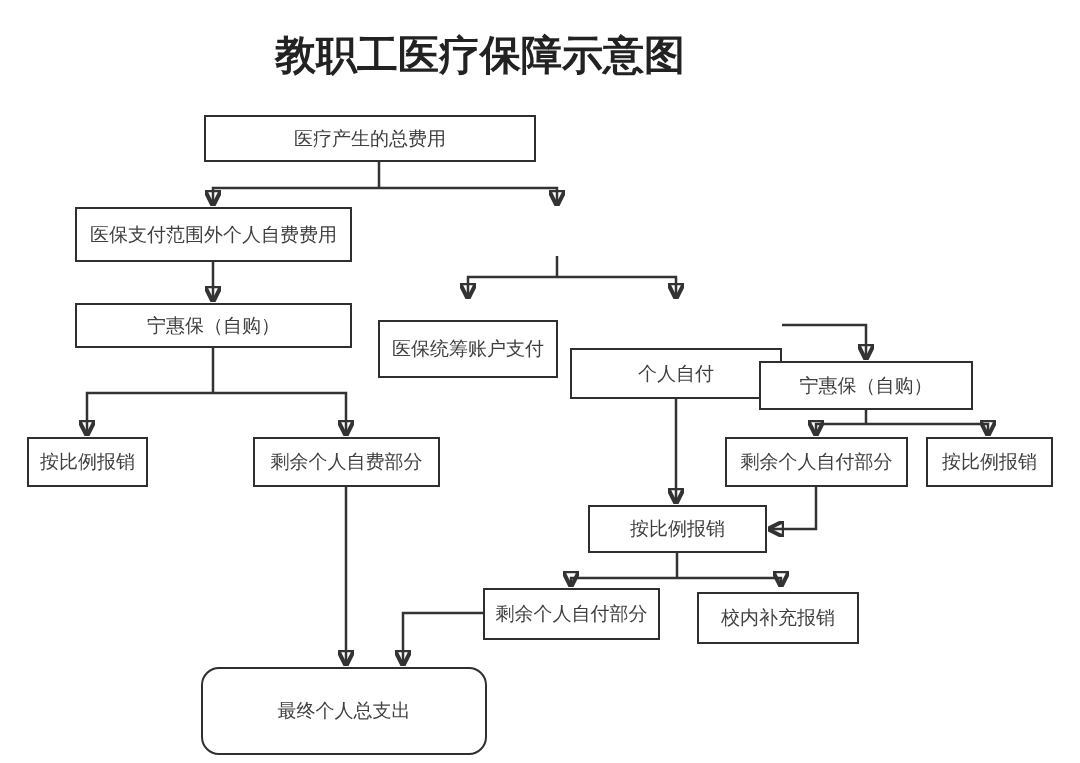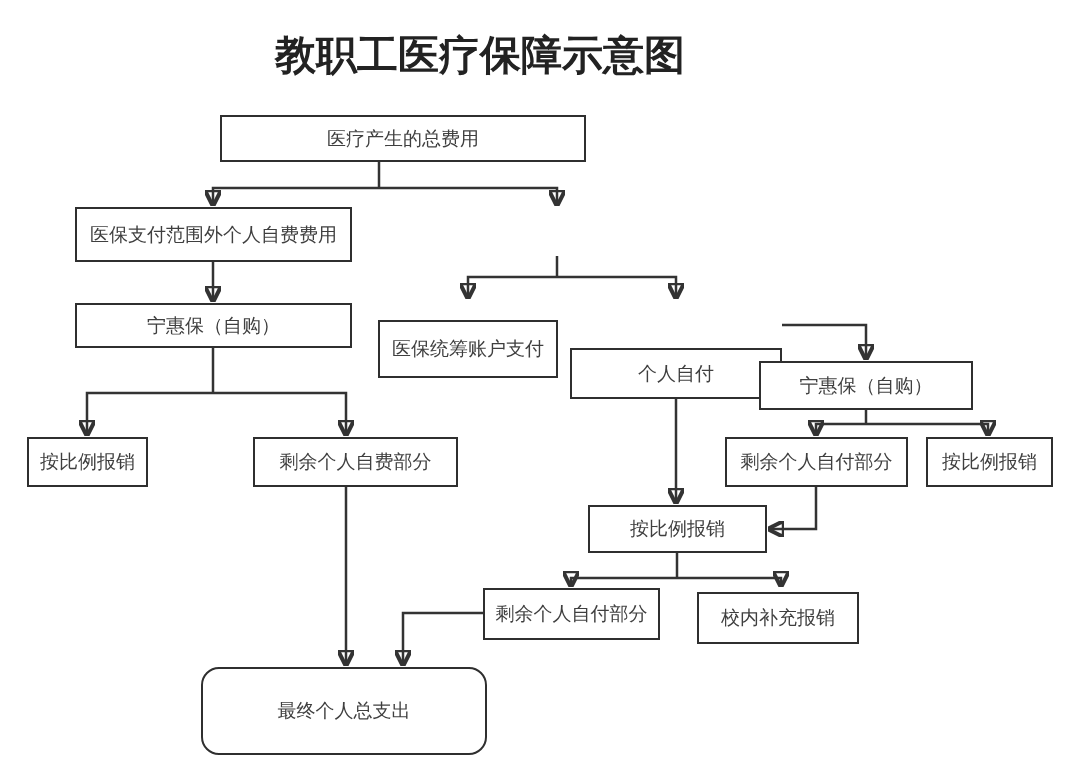--- a/index.html
+++ b/index.html
@@ -80,36 +80,36 @@
     <path d="M866,424 L988,424 L988,434" marker-end="url(#arrow)"></path>
     <path d="M676,351 L676,502" marker-end="url(#arrow)"></path>
     <path d="M816,487 L816,529 L770,529" marker-end="url(#arrow)"></path>
     <path d="M677,553 L677,578"></path>
     <path d="M677,578 L571,578 L571,585" marker-end="url(#arrow)"></path>
     <path d="M677,578 L781,578 L781,585" marker-end="url(#arrow)"></path>
     <path d="M346,487 L346,664" marker-end="url(#arrow)"></path>
     <path d="M483,613 L403,613 L403,664" marker-end="url(#arrow)"></path>
   </svg>
 
-  <div class="node" style="left:220px; top:115px; width:366px; height:47px;">医疗产生的总费用</div>
+  <div class="node" style="left:204px; top:115px; width:332px; height:47px;">医疗产生的总费用</div>
 
   <div class="node" style="left:75px; top:207px; width:277px; height:55px;">医保支付范围外个人自费费用</div>
 
 
   <div class="node" style="left:75px; top:303px; width:277px; height:45px;">宁惠保（自购）</div>
 
   <div class="node" style="left:378px; top:288px; width:180px; height:58px;margin-top:32px;">医保统筹账户支付</div>
 
   <div class="node" style="left:570px; top:300px; width:212px; height:51px;margin-top:48px;">个人自付</div>
 
   <div class="node" style="left:759px; top:361px; width:214px; height:49px;">宁惠保（自购）</div>
 
   <div class="node" style="left:27px; top:437px; width:121px; height:50px;">按比例报销</div>
 
-  <div class="node" style="left:253px; top:437px; width:205px; height:50px;">剩余个人自费部分</div>
+  <div class="node" style="left:253px; top:437px; width:187px; height:50px;">剩余个人自费部分</div>
 
   <div class="node" style="left:725px; top:437px; width:183px; height:50px;">剩余个人自付部分</div>
 
   <div class="node" style="left:926px; top:437px; width:127px; height:50px;">按比例报销</div>
 
   <div class="node" style="left:588px; top:505px; width:179px; height:48px;">按比例报销</div>
 
   <div class="node" style="left:483px; top:588px; width:177px; height:52px;">剩余个人自付部分</div>
 
   <div class="node" style="left:697px; top:592px; width:162px; height:52px;">校内补充报销</div>

